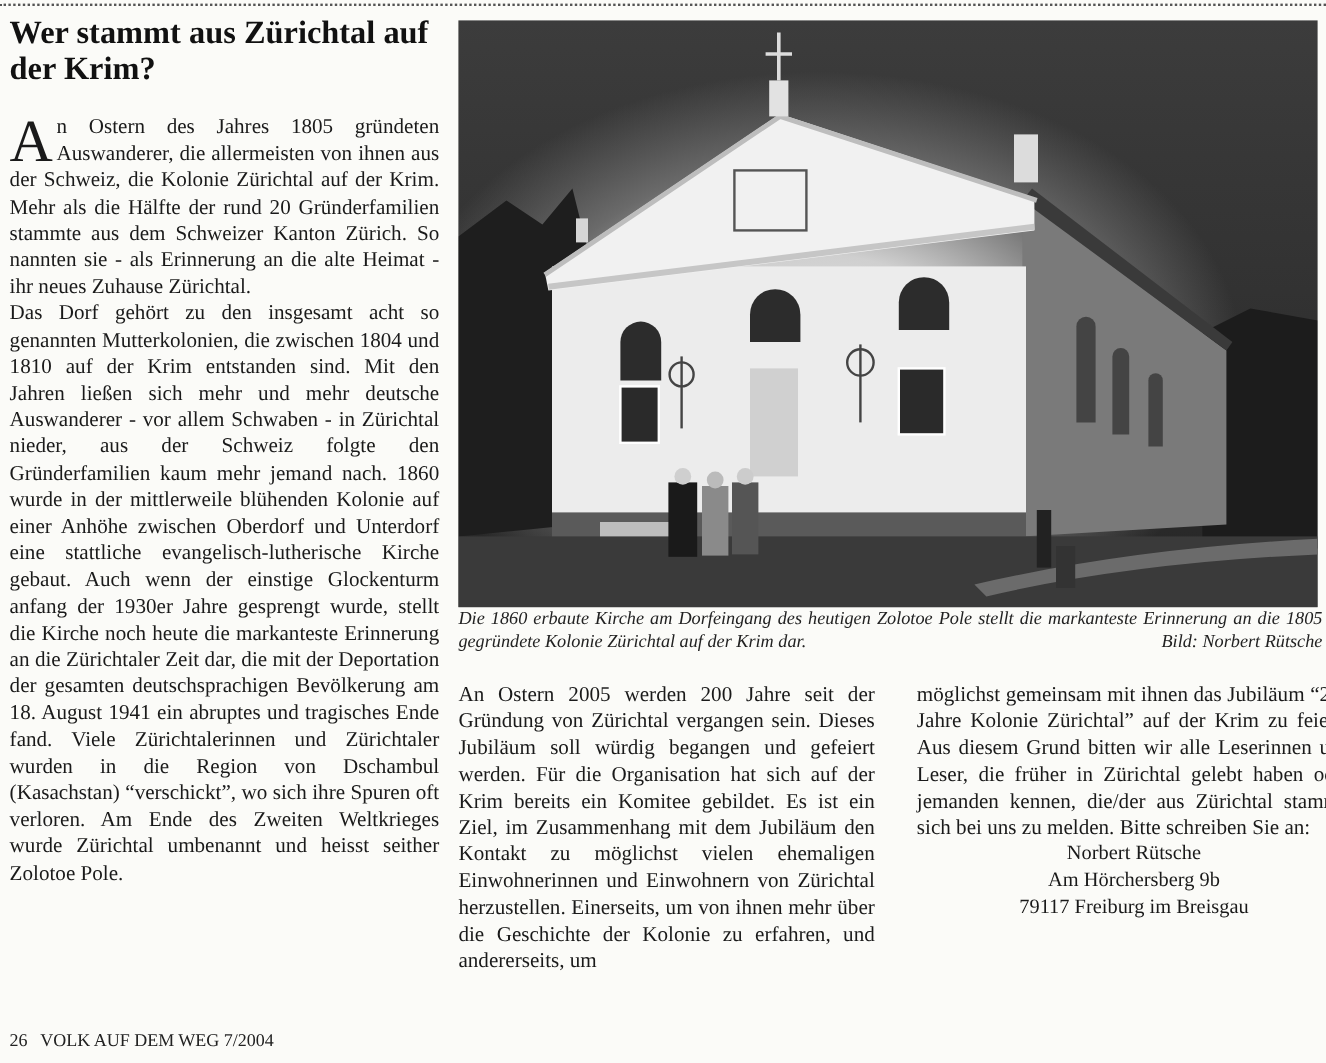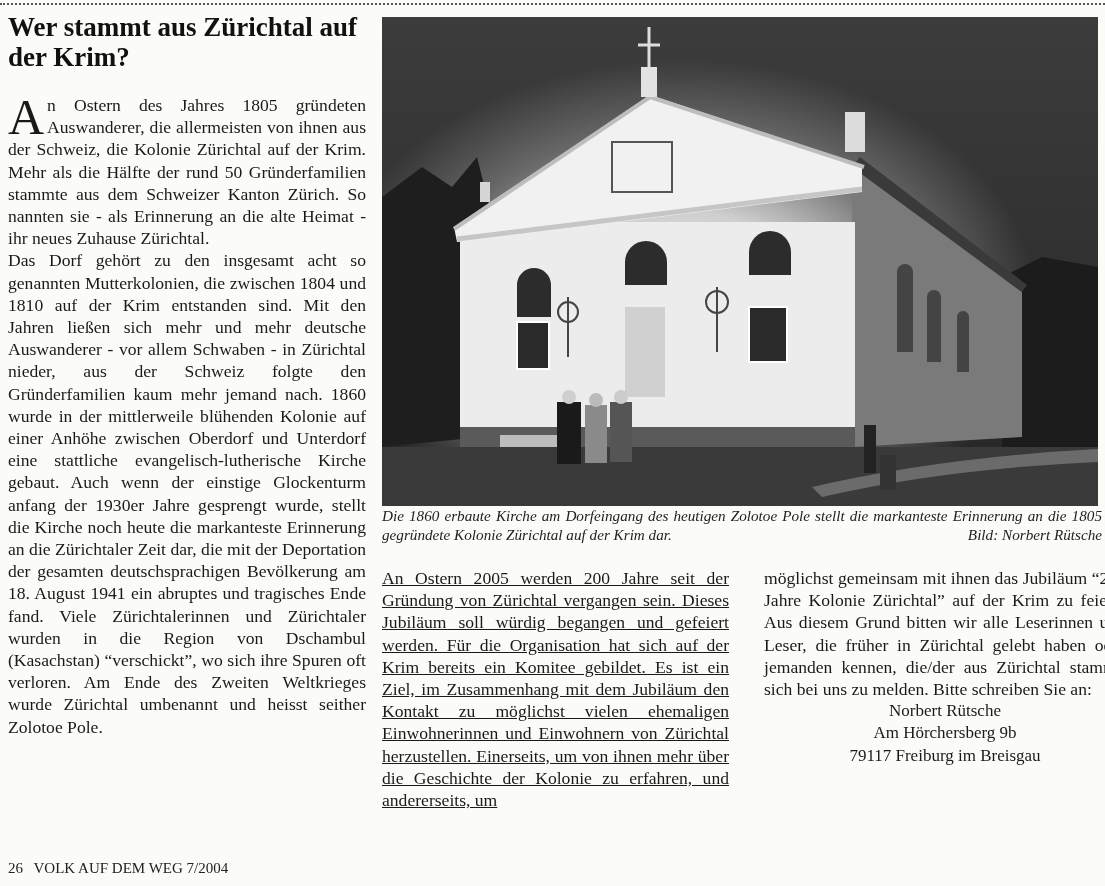--- a/index.html
+++ b/index.html
@@ -37,40 +37,40 @@
     overflow: hidden;
   }
   .photo svg { position: absolute; left: 0; top: 0; }
   .caption {
     position: absolute; left: 382px; top: 506px; width: 720px;
     font-style: italic; font-size: 15.2px; line-height: 19px;
     text-align: justify; color: #222;
   }
   .caption .credit { float: right; }
   .col2 {
-    position: absolute; left: 382px; top: 567px; width: 347px; text-decoration: underline;
+    position: absolute; left: 382px; top: 567px; width: 347px;
   }
   .col3 {
     position: absolute; left: 764px; top: 567px; width: 362px;
   }
   .address { text-align: center; font-size: 17px; line-height: 22.2px; }
   .footer {
     position: absolute; left: 8px; top: 860px;
     font-size: 15px; color: #222;
   }
   .footer .num { margin-right: 7px; margin-top: 44px; }
 </style>
 </head>
 <body>
 
 <div class="top-rule"></div>
 
 <div class="left-col">
   <h1 class="headline">Wer stammt aus Zürichtal auf der Krim?</h1>
-  <p class="body-text"><span class="dropcap">A</span><span>n Ostern des Jahres 1805 gründeten Auswanderer, die allermeisten von ihnen aus der Schweiz, die Kolonie Zürichtal auf der Krim. Mehr als die Hälfte der rund 50 Gründerfamilien stammte aus dem Schweizer Kanton Zürich. So nannten sie - als Erinnerung an die alte Heimat - ihr neues Zuhause Zürichtal.</span></p>
+  <p class="body-text"><span class="dropcap">A</span><span>n Ostern des Jahres 1805 gründeten Auswanderer, die allermeisten von ihnen aus der Schweiz, die Kolonie Zürichtal auf der Krim. Mehr als die Hälfte der rund 20 Gründerfamilien stammte aus dem Schweizer Kanton Zürich. So nannten sie - als Erinnerung an die alte Heimat - ihr neues Zuhause Zürichtal.</span></p>
   <p class="body-text">Das Dorf gehört zu den insgesamt acht so genannten Mutterkolonien, die zwischen 1804 und 1810 auf der Krim entstanden sind. Mit den Jahren ließen sich mehr und mehr deutsche Auswanderer - vor allem Schwaben - in Zürichtal nieder, aus der Schweiz folgte den Gründerfamilien kaum mehr jemand nach. 1860 wurde in der mittlerweile blühenden Kolonie auf einer Anhöhe zwischen Oberdorf und Unterdorf eine stattliche evangelisch-lutherische Kirche gebaut. Auch wenn der einstige Glockenturm anfang der 1930er Jahre gesprengt wurde, stellt die Kirche noch heute die markanteste Erinnerung an die Zürichtaler Zeit dar, die mit der Deportation der gesamten deutschsprachigen Bevölkerung am 18. August 1941 ein abruptes und tragisches Ende fand. Viele Zürichtalerinnen und Zürichtaler wurden in die Region von Dschambul (Kasachstan) “verschickt”, wo sich ihre Spuren oft verloren. Am Ende des Zweiten Weltkrieges wurde Zürichtal umbenannt und heisst seither Zolotoe Pole.</p>
 </div>
 
 <div class="photo">
   <svg width="716" height="489" viewBox="0 0 716 489">
 
     <path d="M0 180 L40 150 L70 170 L95 140 L110 200 L100 420 L0 430 Z" fill="#1e1e1e"></path>
 
     <path d="M620 260 L660 240 L716 250 L716 440 L620 440 Z" fill="#1c1c1c"></path>
 

